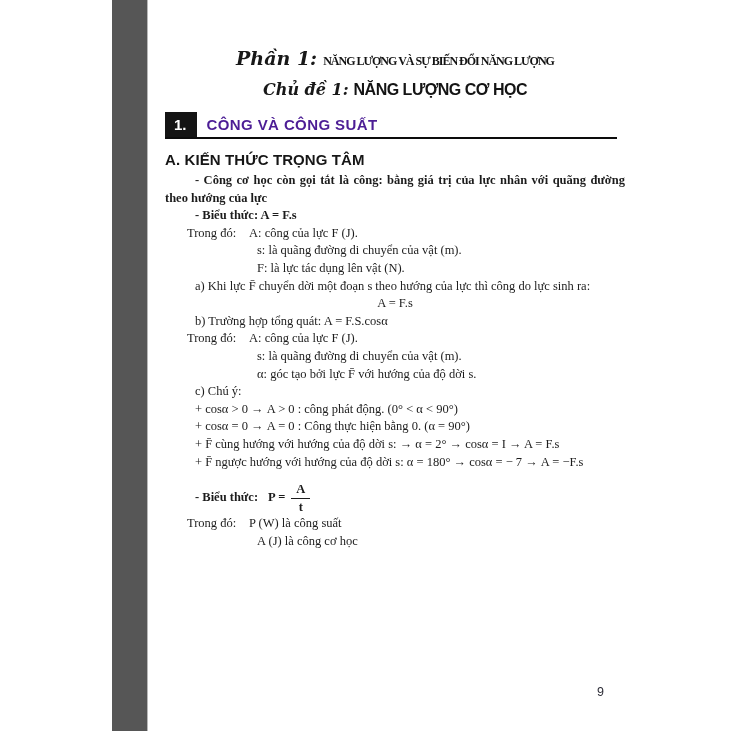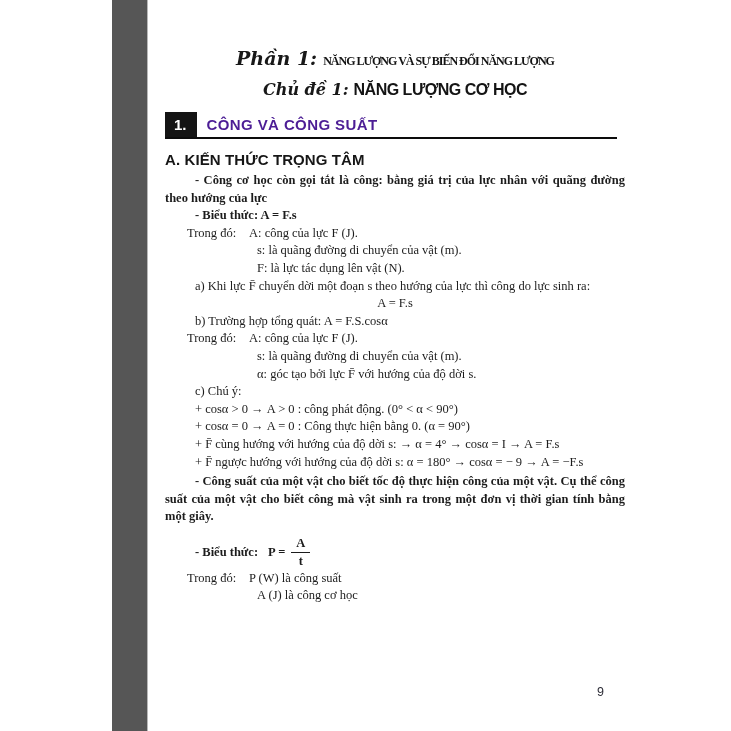--- a/index.html
+++ b/index.html
@@ -185,24 +185,23 @@
       <span class="dl-label">Trong đó:</span>
       <span>A: công của lực F (J).</span>
     </div>
     <div class="dl-item">s: là quãng đường di chuyển của vật (m).</div>
     <div class="dl-item">α: góc tạo bởi lực F̄ với hướng của độ dời s.</div>
   </div>
 
   <p class="ind">c) Chú ý:</p>
   <p class="ind">+ cosα &gt; 0 → A &gt; 0 : công phát động. (0° &lt; α &lt; 90°)</p>
   <p class="ind">+ cosα = 0 → A = 0 : Công thực hiện bằng 0. (α = 90°)</p>
-  <p class="ind">+ F̄ cùng hướng với hướng của độ dời s: → α = 4° → cosα = I → A = F.s</p>
-  <p class="ind">+ F̄ ngược hướng với hướng của độ dời s: α = 180° → cosα = − 9 → A = −F.s</p>
-
-  <p class="b j mt2">- Công suất của một vật cho biết tốc độ thực hiện công của một vật. Cụ thể công suất của một vật cho biết công mà vật sinh ra trong một đơn vị thời gian tính bằng một giây.</p>
+  <p class="ind">+ F̄ cùng hướng với hướng của độ dời s: → α = 2° → cosα = I → A = F.s</p>
+  <p class="ind">+ F̄ ngược hướng với hướng của độ dời s: α = 180° → cosα = − 7 → A = −F.s</p>
+
 
   <div class="fr-line">
     <span>- Biểu thức:</span>
     <span class="fr-lhs">P =</span>
     <span class="frac">
       <span class="num">A</span>
       <span class="den">t</span>
     </span>
   </div>
 

